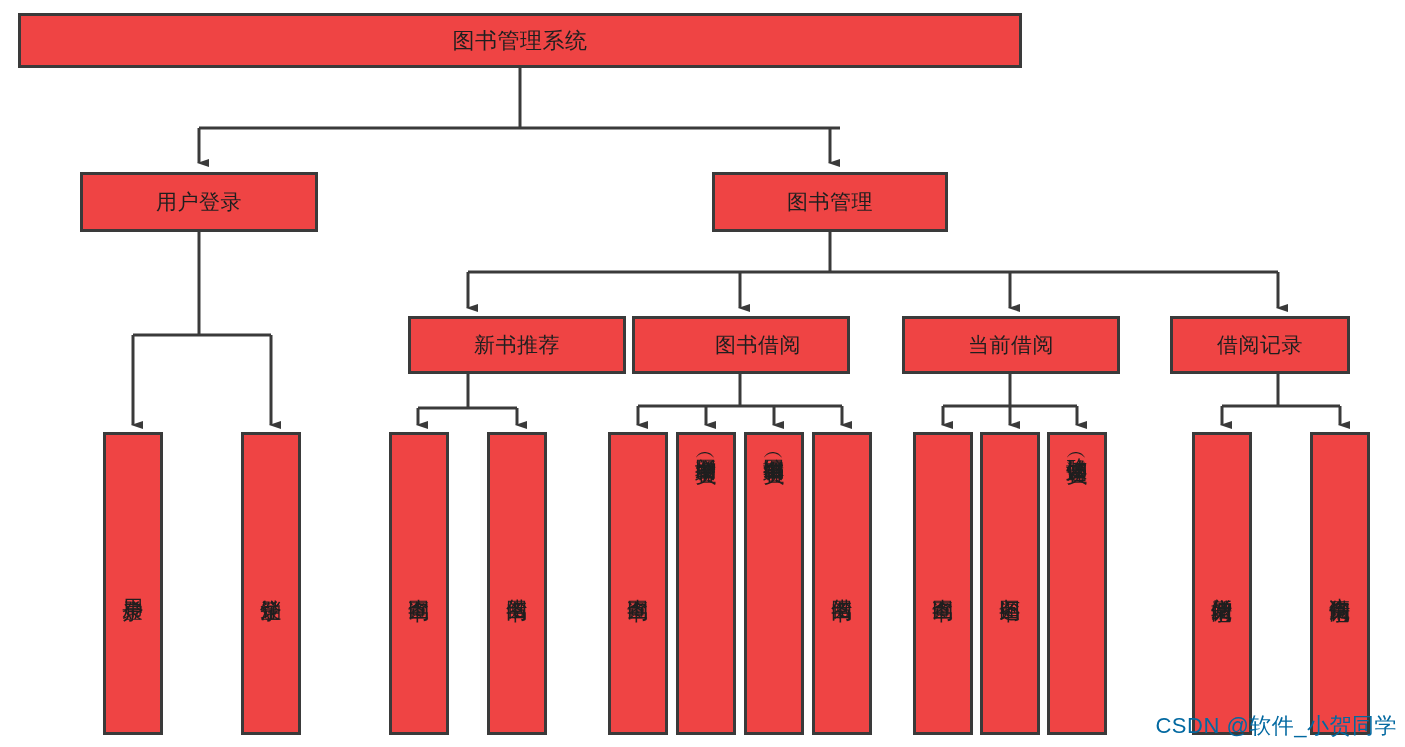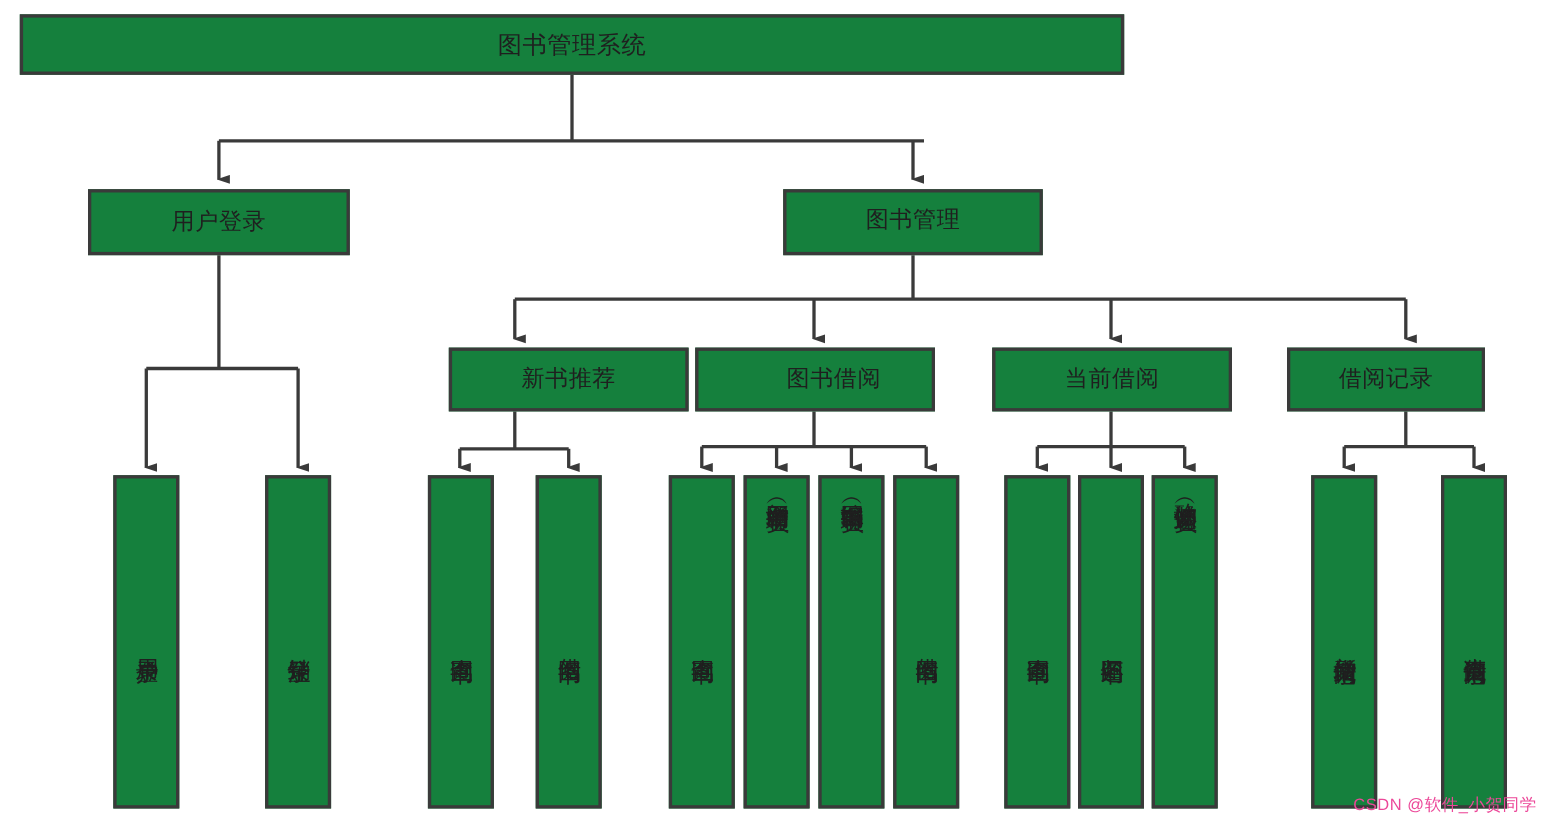--- a/index.html
+++ b/index.html
@@ -7,21 +7,21 @@
     font-family:"Liberation Sans","DejaVu Sans",sans-serif;
     width:1405px;height:747px;position:relative;overflow:hidden;
     color:#1a1a1a;
   }
   #canvas{position:absolute;left:0;top:0;width:1405px;height:747px;}
   svg.wires{position:absolute;left:0;top:0;width:1405px;height:747px;pointer-events:none;}
 
   .node{
     position:absolute;
     box-sizing:border-box;
-    background:#15803d;
+    background:#ef4444;
     border:3px solid #3a3a3a;
     display:flex;
     align-items:center;
     justify-content:center;
     z-index:2;
   }
   .node .lbl{
     font-size:21px;
     line-height:1.18;
     letter-spacing:0.5px;
@@ -51,22 +51,22 @@
     display:flex;
     align-items:center;
     justify-content:center;
   }
   .leafwrap.top{align-items:flex-start;padding-top:6px;}
 
   .watermark{
     position:absolute;
     right:8px;
     bottom:6px;
-    font-size:15px;
-    color:#ec4899;
+    font-size:22px;
+    color:#0369a1;
     letter-spacing:0.5px;
     z-index:5;
     white-space:nowrap;
   }
 </style>
 </head>
 <body>
 
 <div id="canvas">
 
@@ -120,21 +120,21 @@
     </g>
   </svg>
 
   <div class="node root" style="left:18px;top:13px;width:1004px;height:55px;">
     <span class="lbl">图书管理系统</span>
   </div>
 
   <div class="node" style="left:80px;top:172px;width:238px;height:60px;">
     <span class="lbl">用户登录</span>
   </div>
-  <div class="node" style="left:712px;top:172px;width:236px;height:60px;font-family:Liberation Mono, monospace;">
+  <div class="node" style="left:712px;top:172px;width:236px;height:60px;">
     <span class="lbl">图书管理</span>
   </div>
 
   <div class="node" style="left:360px;top:316px;width:218px;height:58px;margin-left:48px;">
     <span class="lbl">新书推荐</span>
   </div>
   <div class="node" style="left:632px;top:316px;width:218px;height:58px;padding-left:34px;">
     <span class="lbl">图书借阅</span>
   </div>
   <div class="node" style="left:902px;top:316px;width:218px;height:58px;">

